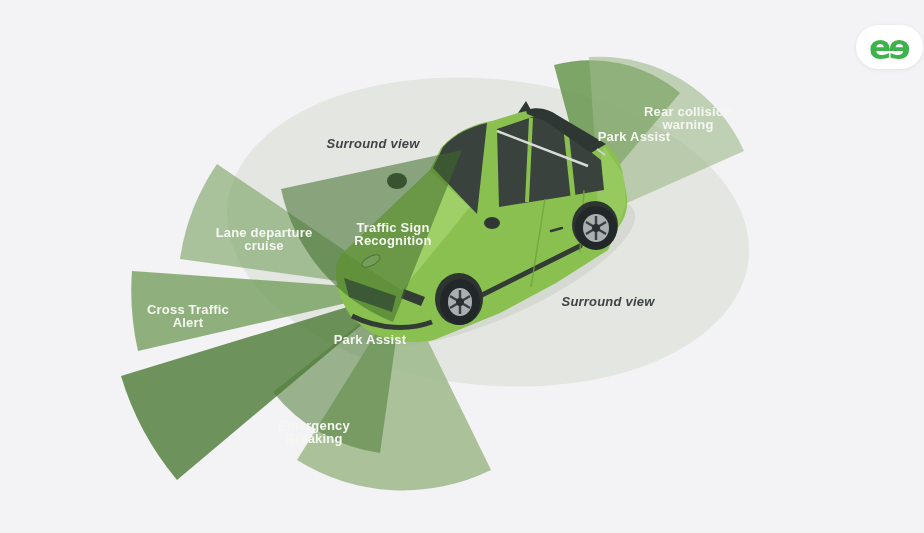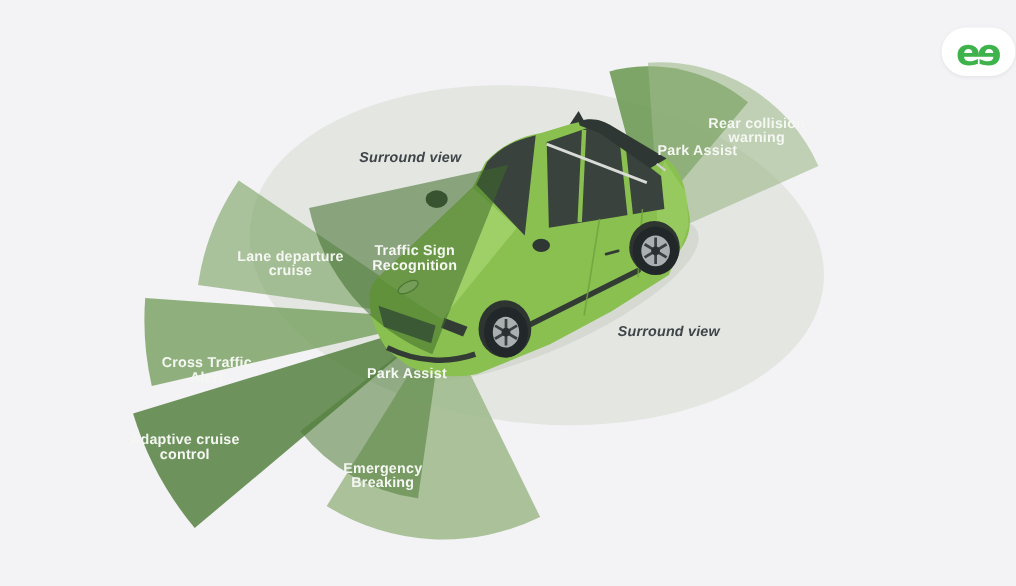--- a/index.html
+++ b/index.html
@@ -99,29 +99,27 @@
 
     <path d="M462,150 L393,322 A185,185 0 0 1 281,189 Z" style="fill:var(--beam);opacity:.55"></path>
   </svg>
 
   <div class="zone-label dark" style="left:373px;top:143px">Surround view</div>
   <div class="zone-label" style="left:634px;top:136px">Park Assist</div>
   <div class="zone-label" style="left:688px;top:118px">Rear collision
 warning</div>
   <div class="zone-label" style="left:264px;top:239px">Lane departure
 cruise</div>
-  <div class="zone-label" style="left:377px;top:234px">Traffic Sign
+  <div class="zone-label" style="left:393px;top:234px">Traffic Sign
 Recognition</div>
-  <div class="zone-label" style="left:188px;top:336px">Cross Traffic
+  <div class="zone-label" style="left:188px;top:316px">Cross Traffic
 Alert</div>
   <div class="zone-label dark" style="left:608px;top:301px">Surround view</div>
   <div class="zone-label" style="left:370px;top:339px">Park Assist</div>
-  <div class="zone-label" style="left:168px;top:406px">Adaptive cruise
-control</div>
-  <div class="zone-label" style="left:348px;top:432px">Emergency
+  <div class="zone-label" style="left:314px;top:432px">Emergency
 Breaking</div>
 
   <div class="logo">
     <span>e</span>
     <span class="flip">e</span>
   </div>
 
 </div>
 
 </body></html>

